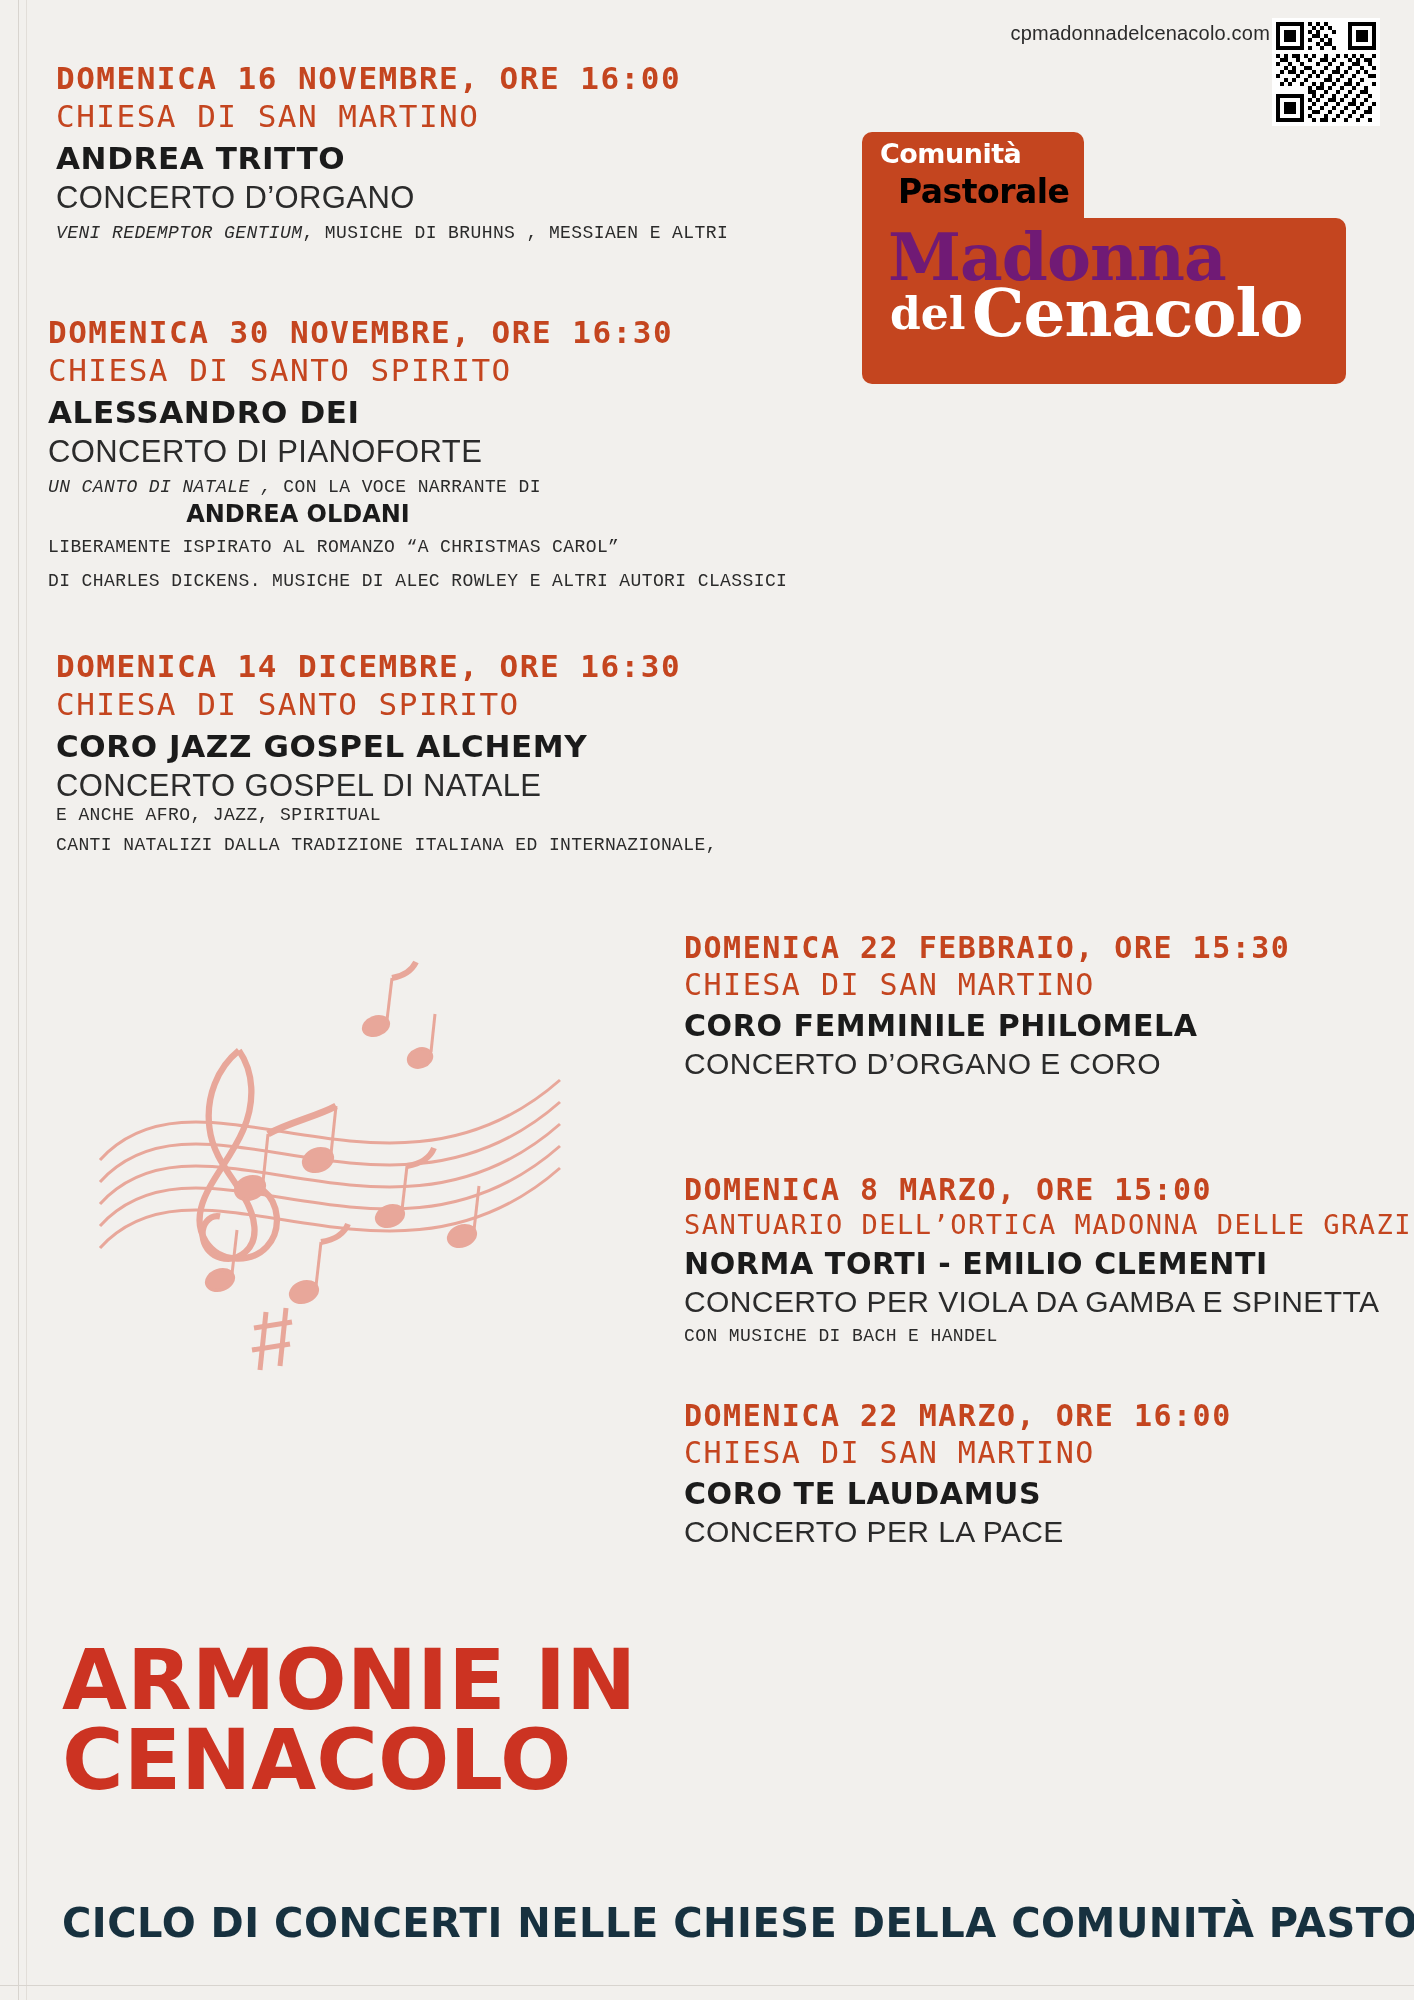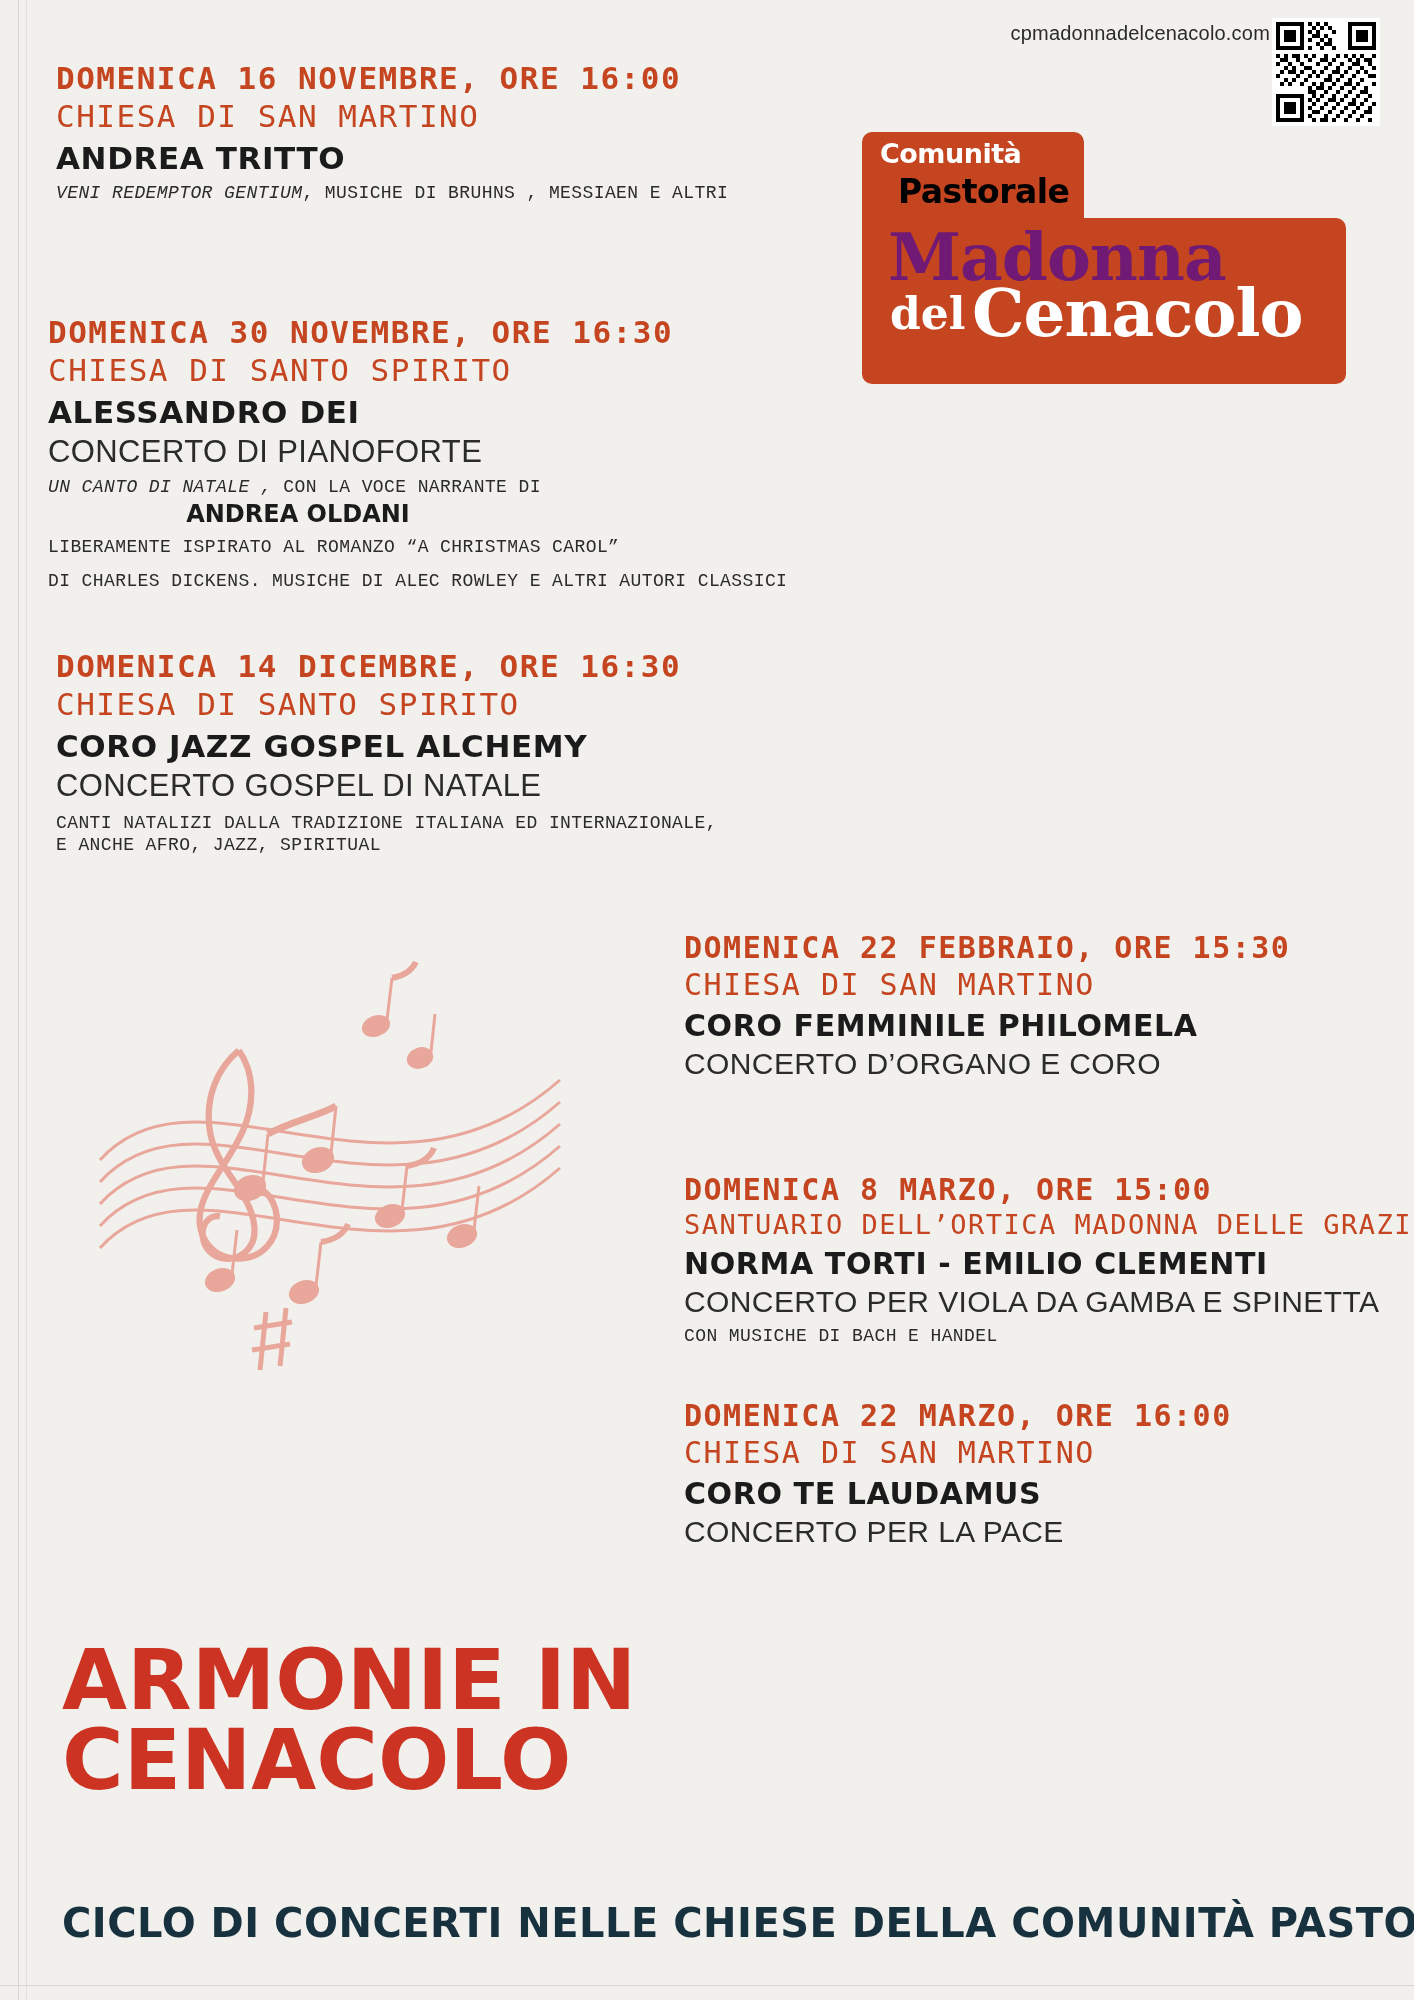--- a/index.html
+++ b/index.html
@@ -418,41 +418,42 @@
     <div class="logo-line2">Pastorale</div>
     <div class="logo-madonna">Madonna</div>
     <div class="logo-del">del</div>
     <div class="logo-cenacolo">Cenacolo</div>
   </div>
 
   <div class="ev" style="left:56px; top:60px; width:780px;">
     <div class="date">DOMENICA 16 NOVEMBRE, ORE 16:00</div>
     <div class="venue">CHIESA DI SAN MARTINO</div>
     <div class="artist">ANDREA TRITTO</div>
+    <div class="title">CONCERTO D’ORGANO</div>
     <div class="note"><span class="ital">VENI REDEMPTOR GENTIUM</span><span>, MUSICHE DI BRUHNS , MESSIAEN E ALTRI</span></div>
   </div>
 
   <div class="ev" style="left:48px; top:314px; width:780px;">
     <div class="date">DOMENICA 30 NOVEMBRE, ORE 16:30</div>
     <div class="venue">CHIESA DI SANTO SPIRITO</div>
     <div class="artist">ALESSANDRO DEI</div>
     <div class="title">CONCERTO DI PIANOFORTE</div>
     <div class="note"><span class="ital">UN CANTO DI NATALE ,</span><span>  CON LA VOCE NARRANTE DI</span></div>
     <div class="sub-narr">ANDREA OLDANI</div>
     <div class="note" style="margin-top:8px;">LIBERAMENTE ISPIRATO AL ROMANZO “A CHRISTMAS CAROL”</div>
     <div class="note" style="margin-top:12px;">DI CHARLES DICKENS. MUSICHE DI ALEC ROWLEY E ALTRI AUTORI CLASSICI</div>
   </div>
 
   <div class="ev" style="left:56px; top:648px; width:780px;">
     <div class="date">DOMENICA 14 DICEMBRE, ORE 16:30</div>
     <div class="venue">CHIESA DI SANTO SPIRITO</div>
     <div class="artist">CORO JAZZ GOSPEL ALCHEMY</div>
     <div class="title">CONCERTO GOSPEL DI NATALE</div>
+    <div class="note" style="margin-top:0;">E ANCHE AFRO, JAZZ, SPIRITUAL</div>
     <div class="note" style="margin-top:8px;">CANTI NATALIZI DALLA TRADIZIONE ITALIANA ED INTERNAZIONALE,</div>
-    <div class="note" style="margin-top:0;">E ANCHE AFRO, JAZZ, SPIRITUAL</div>
   </div>
 
   <div class="music-art">
     <svg width="560" height="480" viewBox="0 0 560 480">
       <g stroke="#e8a79a" stroke-width="3" fill="none">
         <path d="M10 230 C 110 120, 300 300, 470 150"></path>
         <path d="M10 252 C 110 142, 300 322, 470 172"></path>
         <path d="M10 274 C 110 164, 300 344, 470 194"></path>
         <path d="M10 296 C 110 186, 300 366, 470 216"></path>
         <path d="M10 318 C 110 208, 300 388, 470 238"></path>

